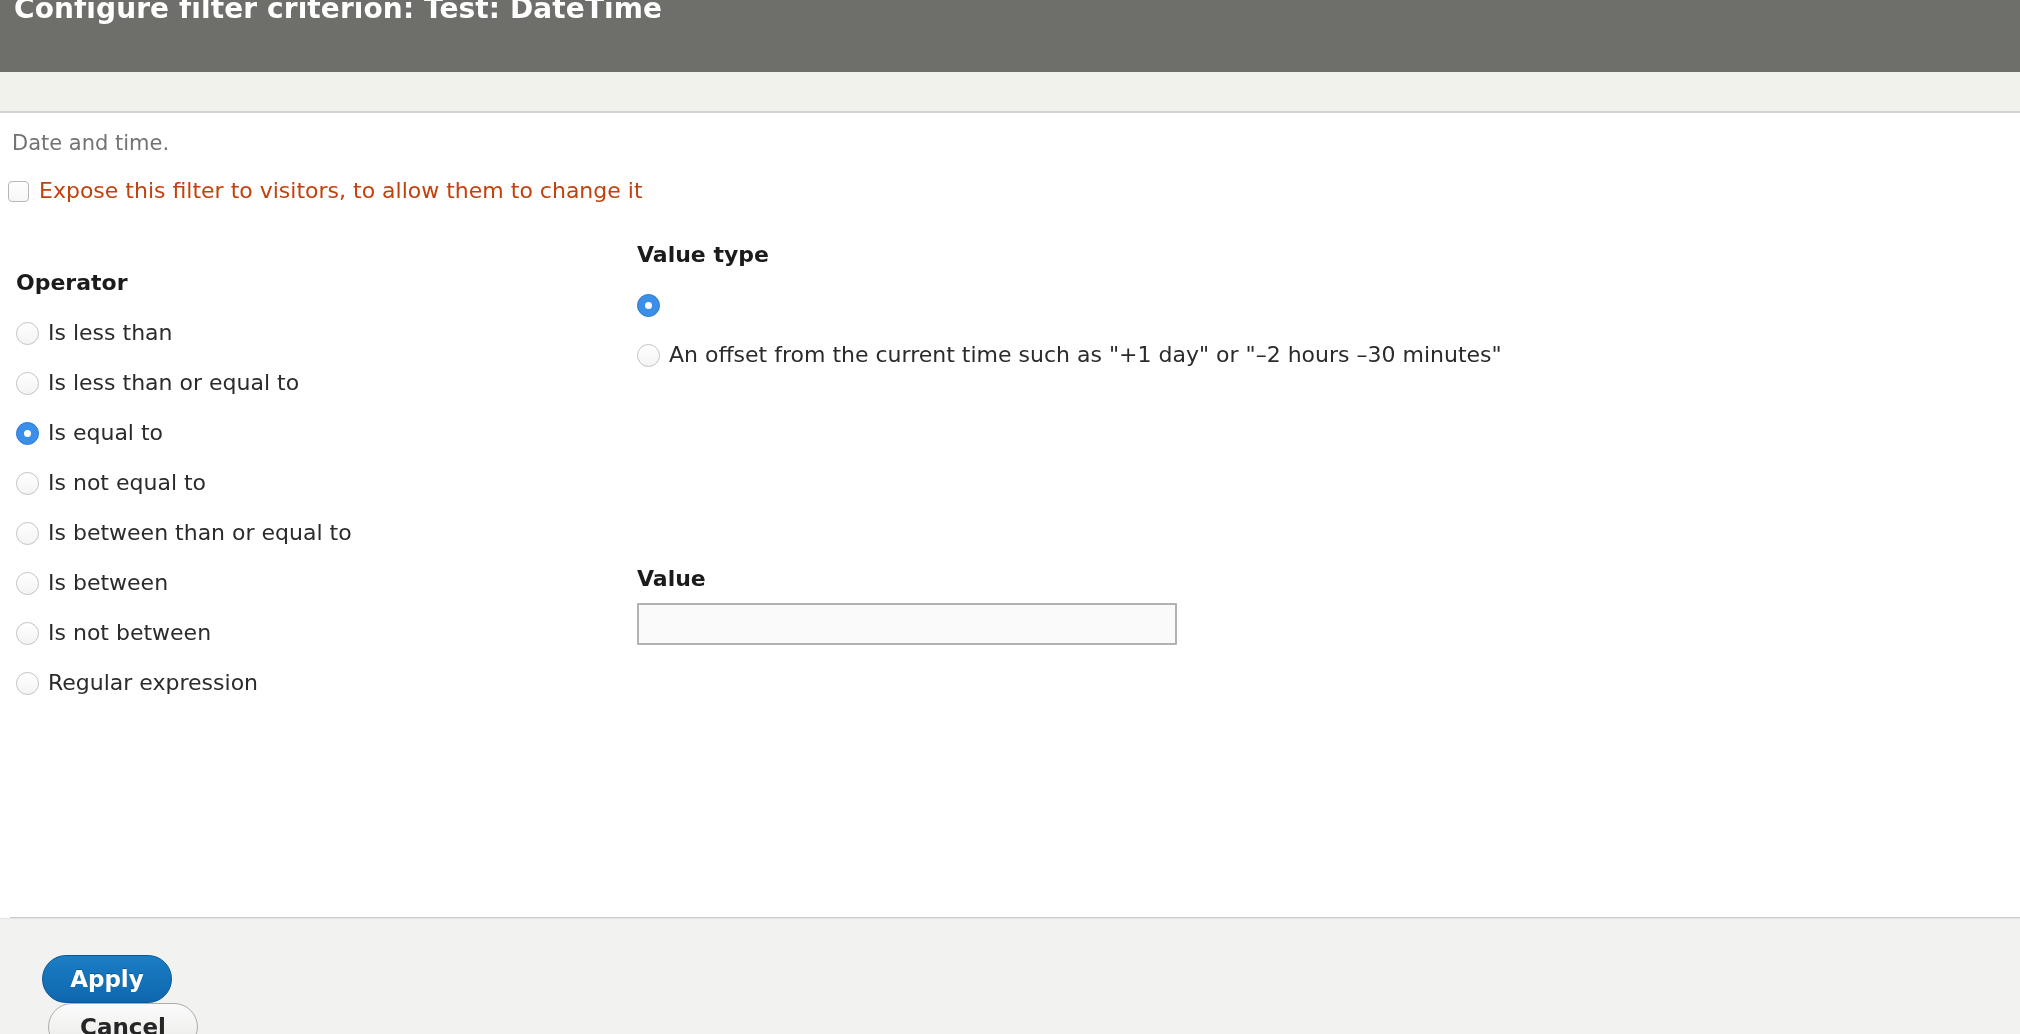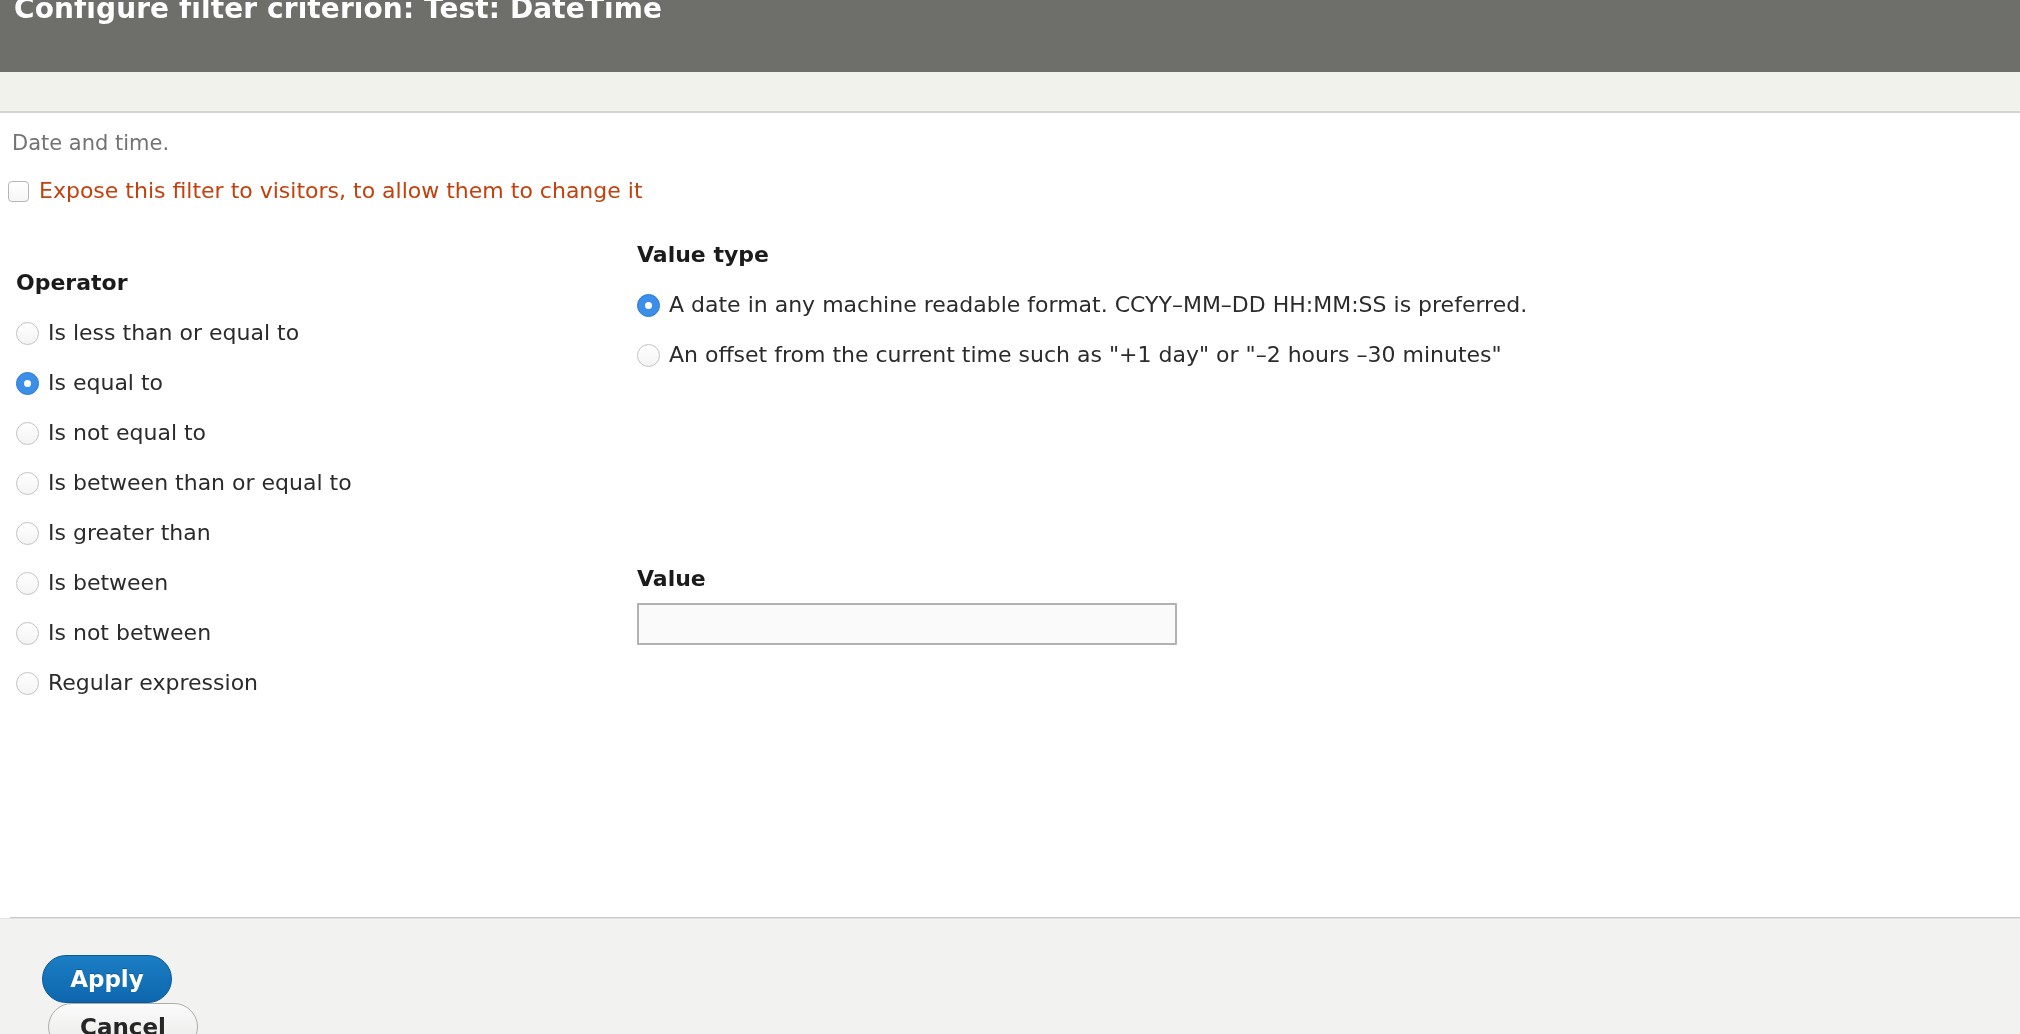--- a/index.html
+++ b/index.html
@@ -269,20 +269,24 @@
     <div class="description">Date and time.</div>
 
     <div class="expose-row">
       <span class="cbox"></span>
       <span class="expose-label">Expose this filter to visitors, to allow them to change it</span>
     </div>
 
     <div class="col-left">
       <div class="group-label">Operator</div>
 
+      <div class="radio-row">
+        <span class="radio"></span>
+        <span class="radio-label">Is less than</span>
+      </div>
 
       <div class="radio-row">
         <span class="radio"></span>
         <span class="radio-label">Is less than or equal to</span>
       </div>
 
       <div class="radio-row">
         <span class="radio checked"></span>
         <span class="radio-label">Is equal to</span>
       </div>
@@ -290,24 +294,20 @@
       <div class="radio-row">
         <span class="radio"></span>
         <span class="radio-label">Is not equal to</span>
       </div>
 
       <div class="radio-row">
         <span class="radio"></span>
         <span class="radio-label">Is between than or equal to</span>
       </div>
 
-      <div class="radio-row">
-        <span class="radio"></span>
-        <span class="radio-label">Is greater than</span>
-      </div>
 
       <div class="radio-row">
         <span class="radio"></span>
         <span class="radio-label">Is between</span>
       </div>
 
       <div class="radio-row">
         <span class="radio"></span>
         <span class="radio-label">Is not between</span>
       </div>
@@ -316,21 +316,20 @@
         <span class="radio"></span>
         <span class="radio-label">Regular expression</span>
       </div>
     </div>
 
     <div class="col-right">
       <div class="group-label">Value type</div>
 
       <div class="radio-row">
         <span class="radio checked"></span>
-        <span class="radio-label">A date in any machine readable format. CCYY–MM–DD HH:MM:SS is preferred.</span>
       </div>
 
       <div class="radio-row">
         <span class="radio"></span>
         <span class="radio-label">An offset from the current time such as "+1 day" or "–2 hours –30 minutes"</span>
       </div>
     </div>
 
     <div class="value-block">
       <div class="group-label">Value</div>

